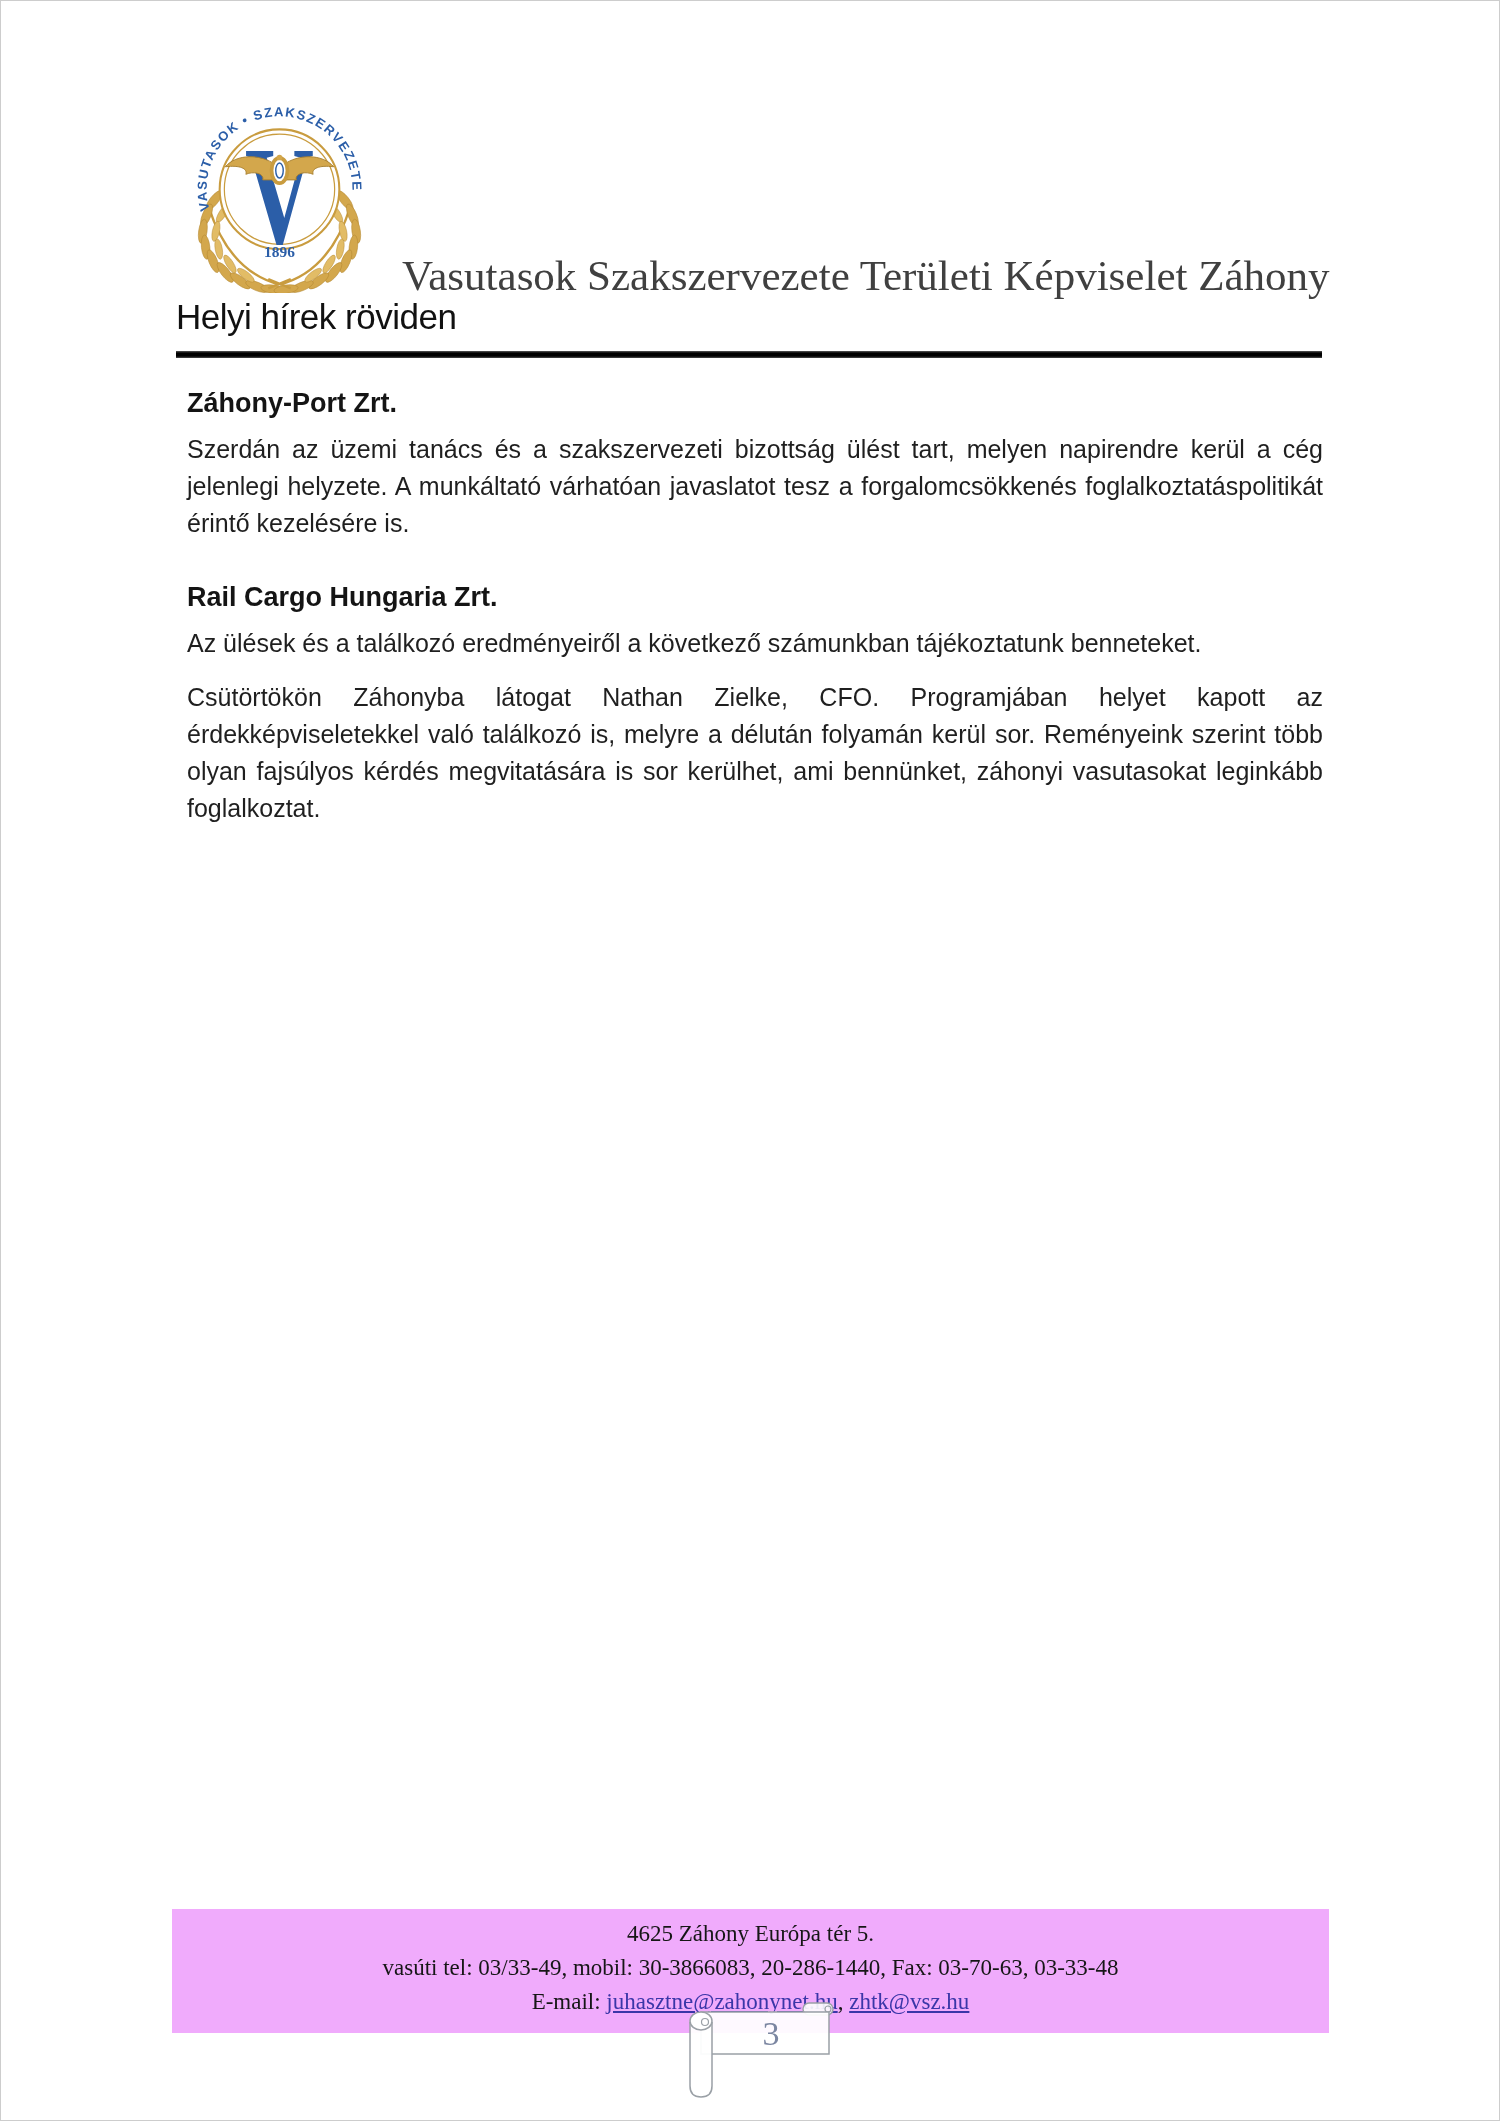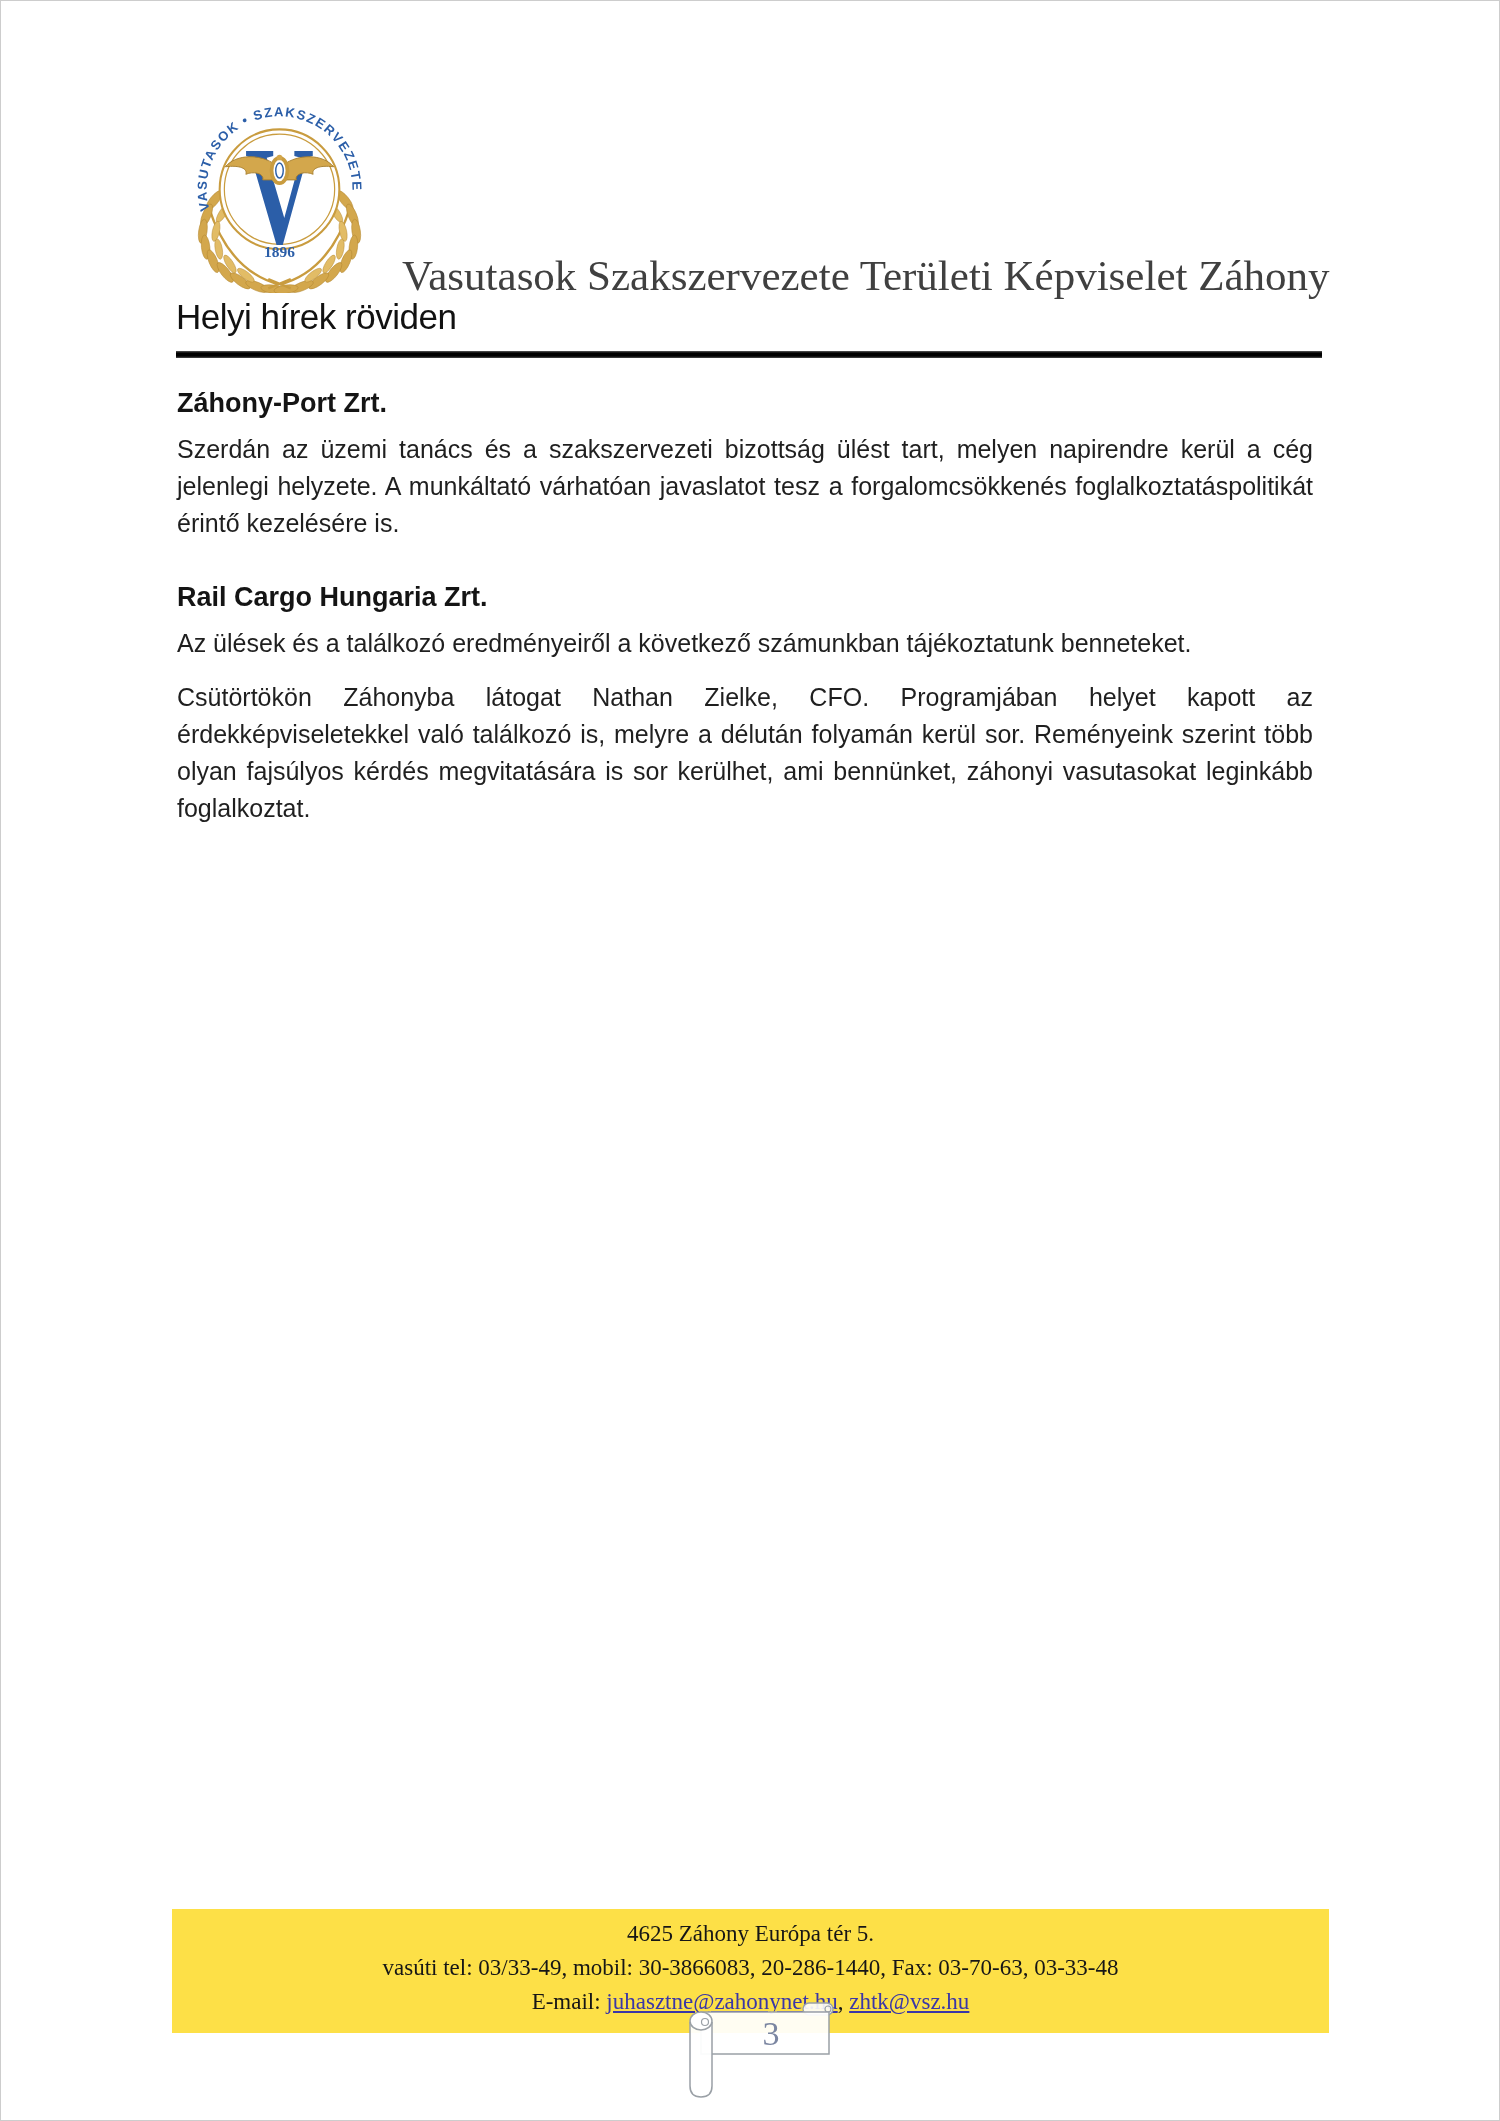--- a/index.html
+++ b/index.html
@@ -16,35 +16,35 @@
   }
   .main-heading {
     position:absolute; left:176px; top:297px;
     font-size:35px; font-weight:normal; letter-spacing:-0.5px; color:#111;
   }
   .divider-rule {
     position:absolute; left:176px; top:351px; width:1146px; height:7px;
     background:linear-gradient(180deg,#5a5a5a 0%,#000 30%,#000 72%,#4e4e4e 100%);
   }
   
-  .content { position:absolute; left:177px; top:388px; width:1146px; }
+  .content { position:absolute; left:187px; top:388px; width:1146px; }
   .article-heading {
     font-size:27px; font-weight:bold; color:#141414;
     margin:0 0 13px 0; line-height:30px;
   }
   .article + .article .article-heading { margin-top:40px; }
   .body-text {
     font-size:25px; line-height:37px; margin:0 10px 17px 0;
     text-align:justify; text-justify:inter-word; color:#1f1f1f;
   }
   .body-text:last-child { margin-bottom:0; }
   
   .footer {
     position:absolute; left:172px; top:1909px; width:1157px; height:124px;
-    background:#fde047; box-sizing:border-box; padding-top:8px;
+    background:#f0abfc; box-sizing:border-box; padding-top:8px;
     text-align:center; font-family:"Liberation Serif", serif;
     font-size:23px; line-height:34px; color:#161616;
   }
   .email-link { color:#3A36A8; text-decoration:underline; cursor:pointer; }
   .email-sep { color:#161616; }
   .page-number-scroll { position:absolute; left:681px; top:2000px; width:158px; height:102px; }
 </style>
 </head>
 <body>
 

